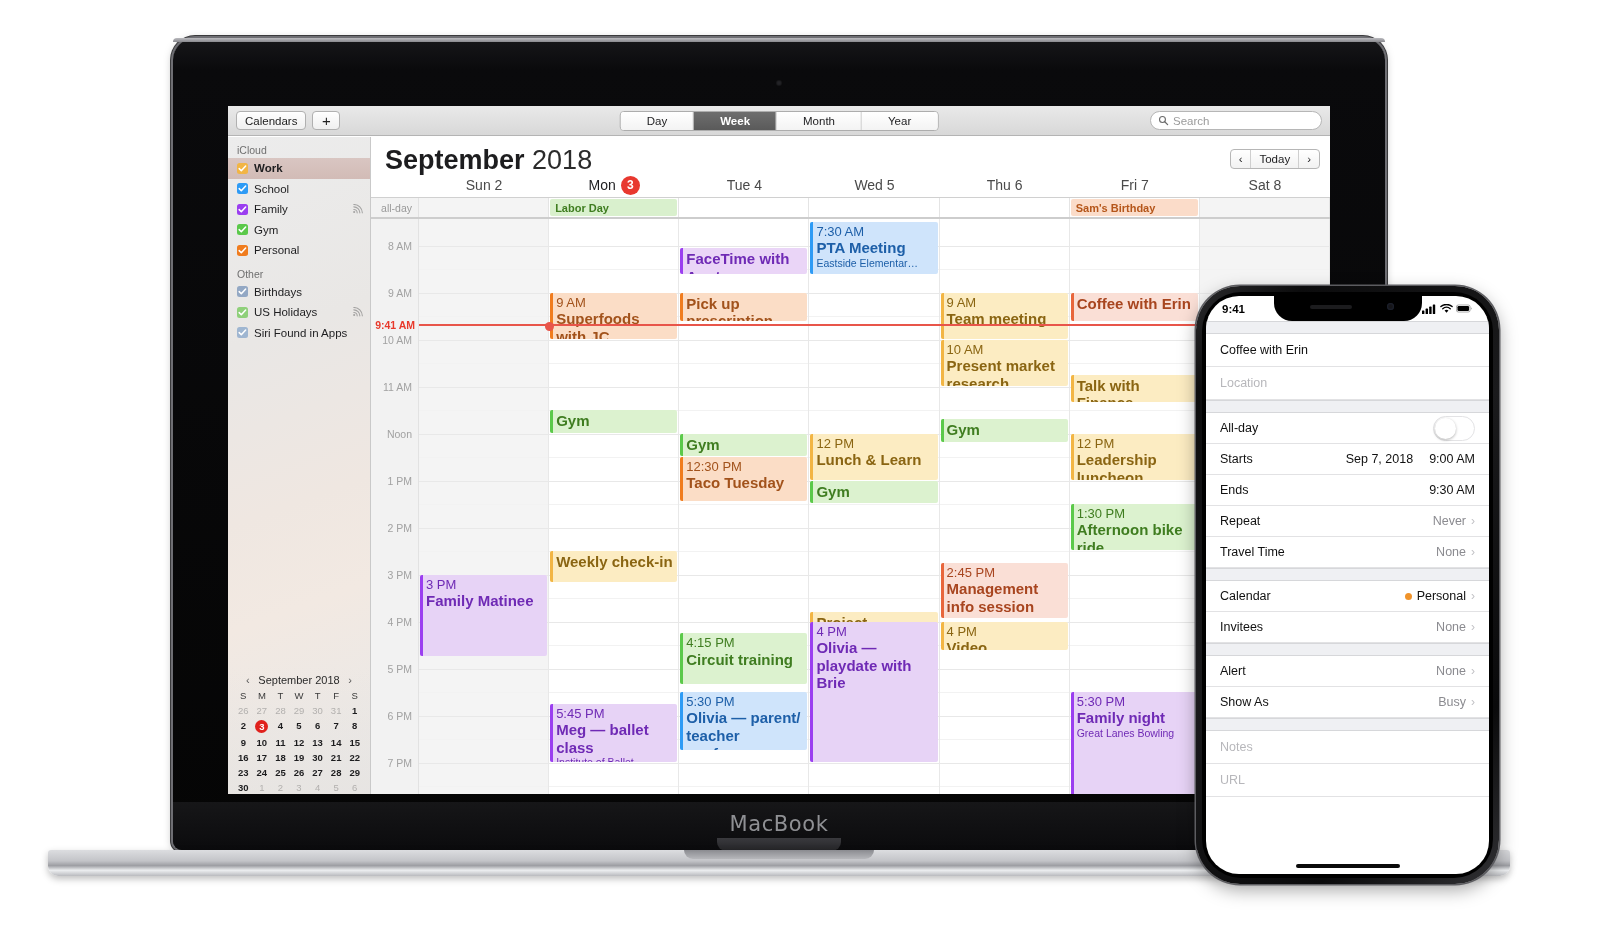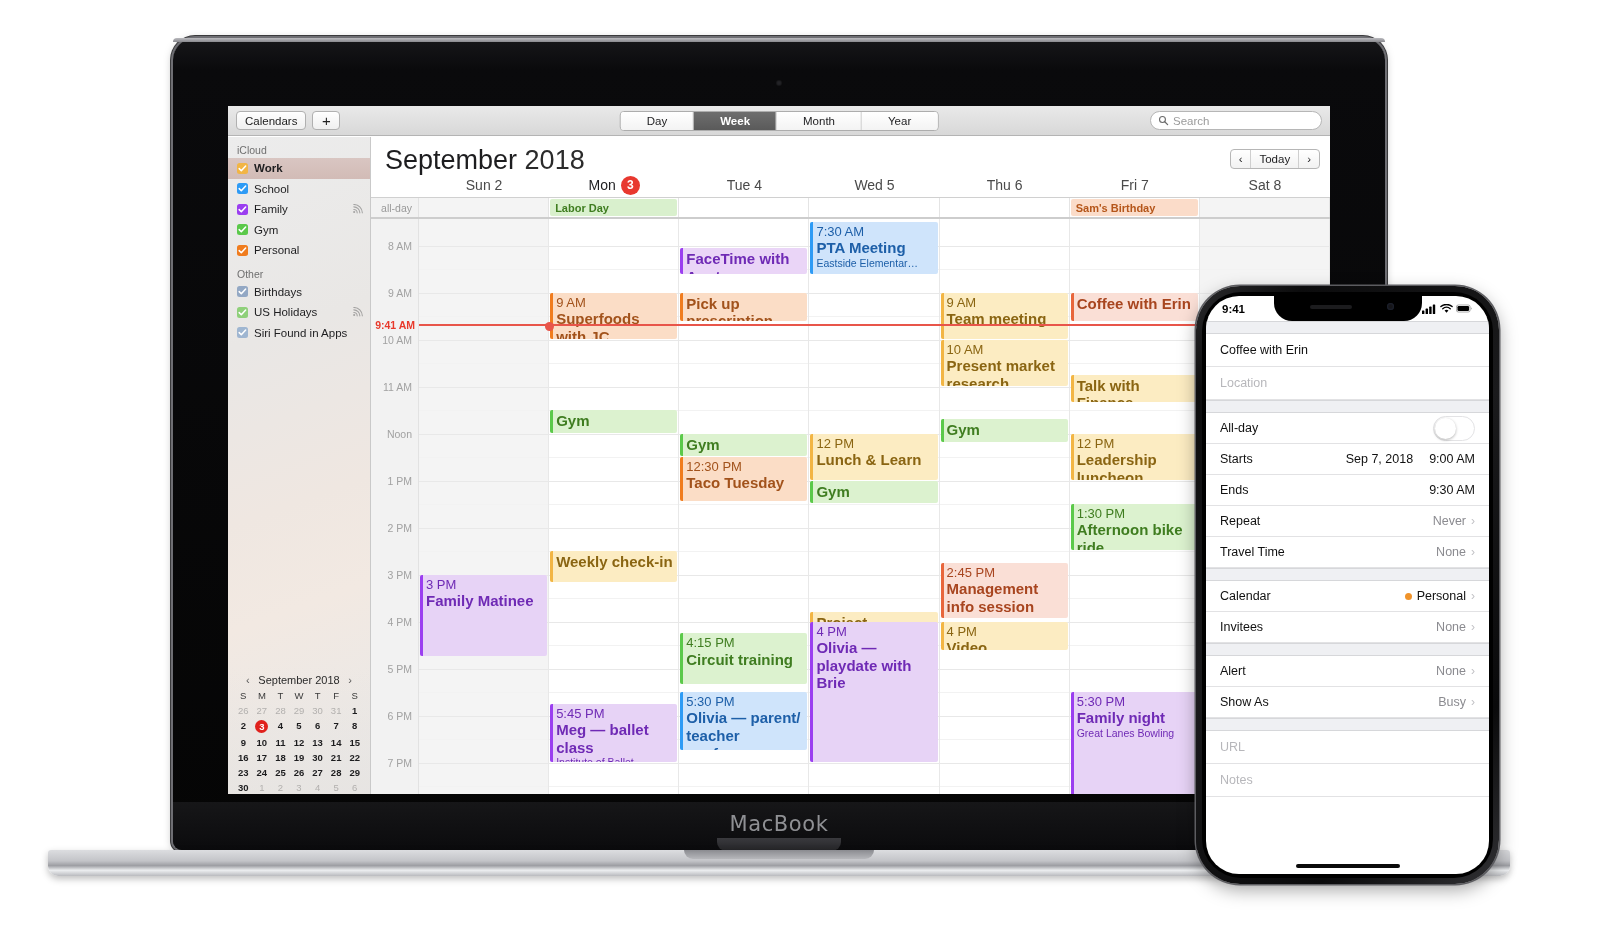--- a/index.html
+++ b/index.html
@@ -91,21 +91,21 @@
   #mini-grid .d.mut { color:#b2b0ae; font-weight:normal; }
   #mini-grid .d.today { position:relative; color:#fff; }
   #mini-grid .d.today span { display:inline-block; width:13px; height:13px; line-height:13px;
      border-radius:50%; background:#e0211c; }
 
   
   #cal { flex:1; position:relative; background:#fff; display:flex; flex-direction:column; }
   #cal-head { position:relative; height:60px; flex:0 0 60px; background:#fff; }
   #month-title { position:absolute; left:14px; top:8px; font-size:27px; color:#1d1d1f;
      font-family:"Liberation Sans", sans-serif; }
-  #month-title b { font-weight:normal; }
+  #month-title b { font-weight:bold; }
   #month-title i { font-style:normal; font-weight:300; color:#2b2b2b; }
   #nav { position:absolute; right:10px; top:12px; display:flex; align-items:center;
      border:1px solid #b6b6b6; border-radius:4px; overflow:hidden; height:20px;
      background:linear-gradient(180deg,#fff,#f2f2f2); }
   #nav div { font-size:11.5px; padding:0 8px; display:flex; align-items:center; height:100%;
      border-right:1px solid #cfcfcf; color:#1d1d1f; }
   #nav div:last-child { border-right:none; }
 
   #dayrow { position:absolute; left:0; right:0; bottom:0; height:24px; display:flex; }
   #dayrow .gut { width:48px; flex:0 0 48px; }
@@ -866,22 +866,22 @@
         <span>Show As</span>
         <span class="val">
           <span>Busy</span>
           <span class="chev">›</span>
         </span>
       </div>
 
       <div class="ip-gap"></div>
 
       <div class="ip-row tall">
+        <span class="ph">Notes</span>
+      </div>
+      <div class="ip-row tall">
         <span class="ph">URL</span>
-      </div>
-      <div class="ip-row tall">
-        <span class="ph">Notes</span>
       </div>
 
       <div id="ip-home"></div>
     </div>
   </div>
 </div>
 
 </body></html>

